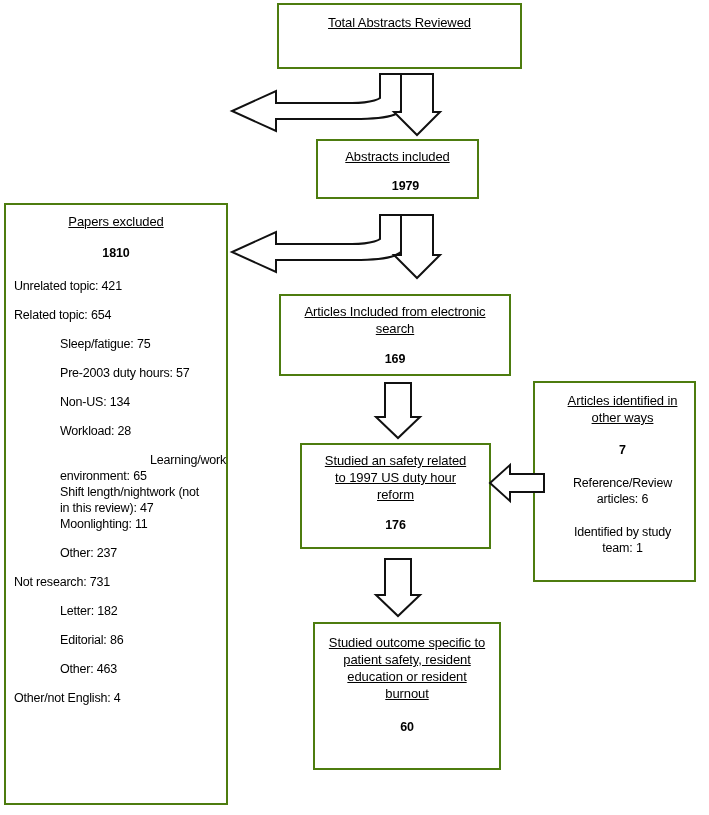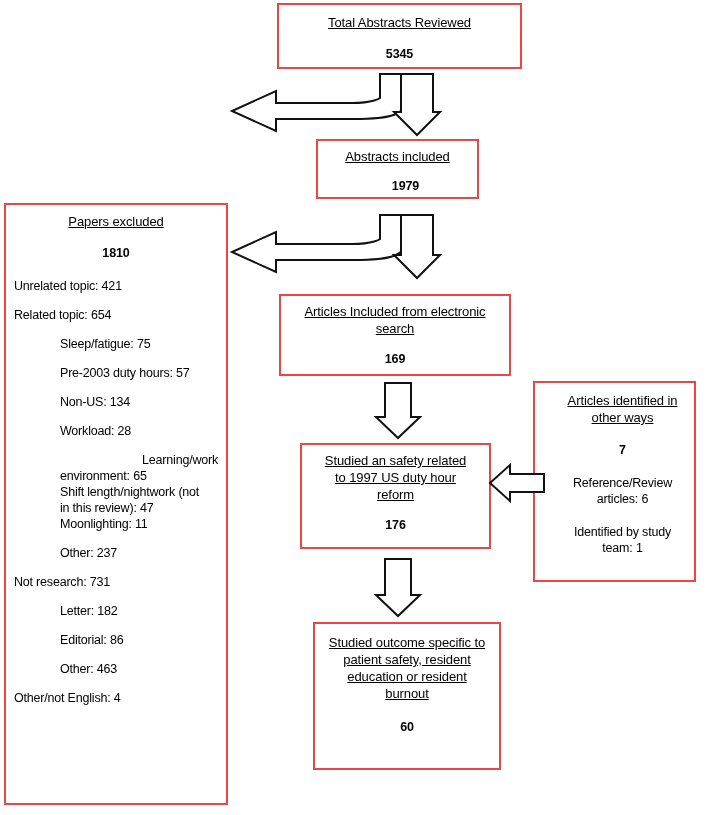--- a/index.html
+++ b/index.html
@@ -15,21 +15,21 @@
   #canvas {
     position: relative;
     width: 709px;
     height: 815px;
     background: #ffffff;
     overflow: hidden;
   }
   .box {
     position: absolute;
     box-sizing: border-box;
-    border: 2px solid #ef4444;
+    border: 2px solid #4d7c0f;
     background: #ffffff;
     z-index: 5;
   }
   .ttl {
     text-decoration: underline;
     text-align: center;
     font-size: 13px;
     line-height: 17px;
     font-weight: 400;
     letter-spacing: -0.1px;
@@ -60,21 +60,20 @@
     stroke-linejoin: miter;
   }
 </style>
 </head>
 <body>
 
 <div id="canvas">
 
   <div class="box" style="left:277px; top:3px; width:245px; height:66px;">
     <div class="ttl" style="margin-top:9px;">Total Abstracts Reviewed</div>
-    <div class="num" style="margin-top:16px;">5345</div>
   </div>
 
 
   <svg class="arrow-svg" style="left:224px; top:72px; width:210px; height:76px;" viewBox="0 0 210 76">
     <path d="M 156,2
              L 156,26
              C 156,26 150,31 128,31
              L 52,31
              L 52,19
              L 8,39
@@ -108,21 +107,21 @@
              L 182,2
              L 156,2 Z"></path>
   </svg>
   <svg class="arrow-svg" style="left:393px; top:213px; width:56px; height:70px;" viewBox="0 0 56 70">
     <path d="M 8,2 L 8,42 L 1,42 L 24,65 L 47,42 L 40,42 L 40,2 Z"></path>
   </svg>
 
   <div class="box" style="left:4px; top:203px; width:224px; height:602px;">
     <div class="ttl" style="margin-top:8px;">Papers excluded</div>
     <div class="num" style="margin-top:16px;">1810</div>
-    <div id="papers-reasons" style="margin-top:18px; padding-left:8px; padding-right:8px;">
+    <div id="papers-reasons" style="margin-top:18px; padding-left:8px; padding-right:0;">
         <div class="ln" style="margin-bottom: 13px;">Unrelated topic: 421</div>
         <div class="ln" style="margin-bottom: 13px;">Related topic:  654</div>
         <div class="ln indent" style="margin-bottom: 13px;">Sleep/fatigue: 75</div>
         <div class="ln indent" style="margin-bottom: 13px;">Pre-2003 duty hours: 57</div>
         <div class="ln indent" style="margin-bottom: 13px;">Non-US: 134</div>
         <div class="ln indent" style="margin-bottom: 13px;">Workload: 28</div>
         <div class="ln indent" style="margin-bottom: 13px; text-align: right;">Learning/work</div>
         <div class="ln indent" style="margin-bottom: 0px; margin-top: -13px;">environment: 65</div>
         <div class="ln indent" style="margin-bottom: 13px;">Shift length/nightwork (not</div>
         <div class="ln indent" style="margin-bottom: 0px; margin-top: -13px;">in this review):  47</div>

